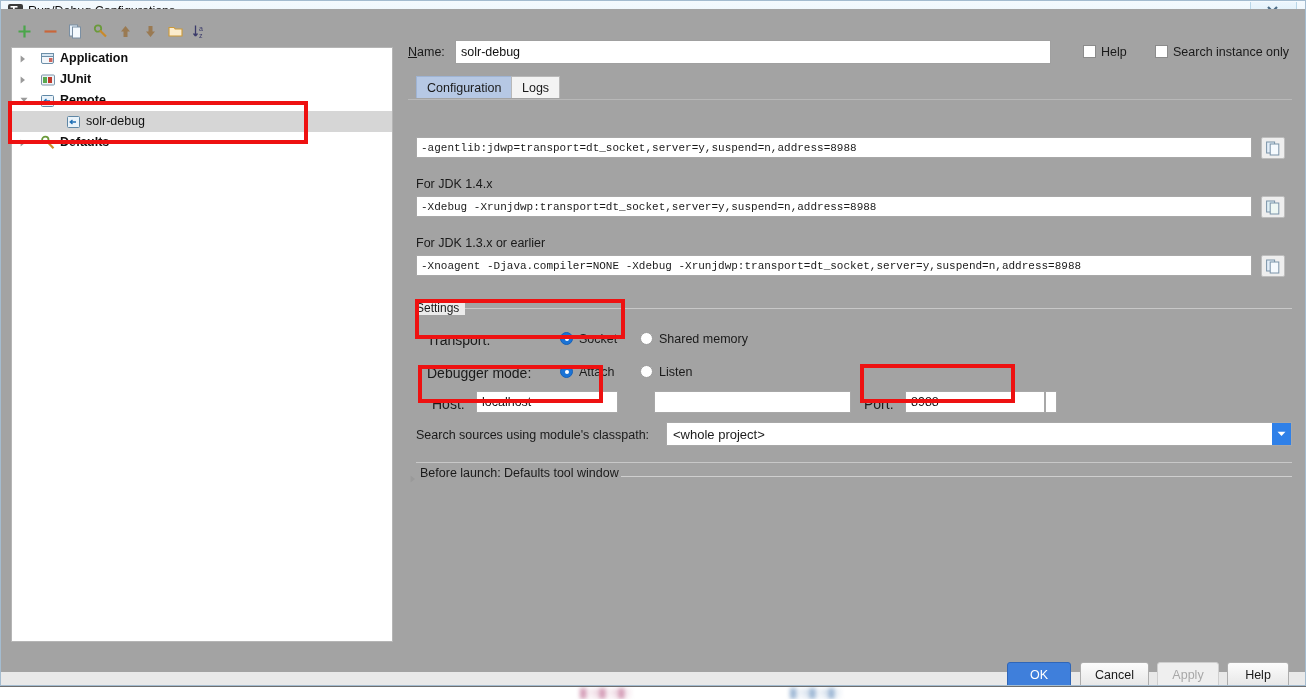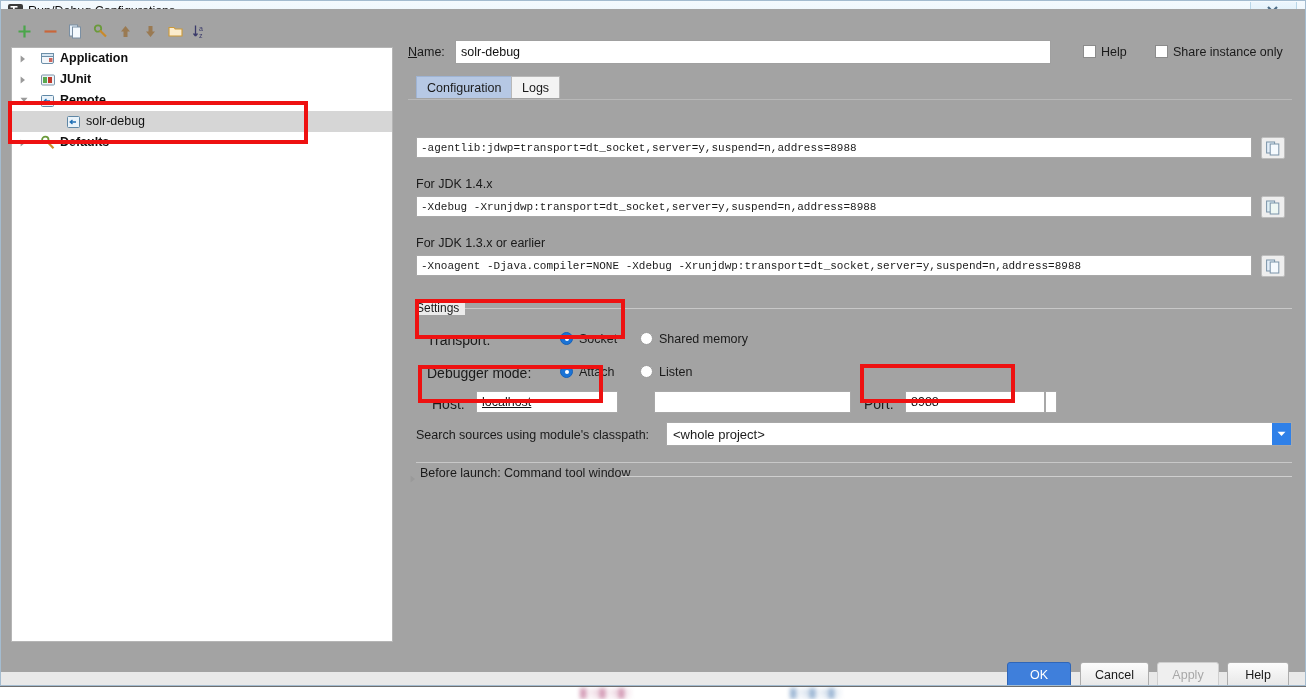--- a/index.html
+++ b/index.html
@@ -587,21 +587,21 @@
 
     <div id="right-pane">
 
       <span id="name-label"><u>N</u>ame:</span>
       <input id="name-input" type="text" value="solr-debug" style="">
 
       <label class="chk-wrap" style="left:680px">
         <span class="chkbox"></span><span>Help</span>
       </label>
       <label class="chk-wrap" style="left:752px">
-        <span class="chkbox"></span><span>Share instance only</span>
+        <span class="chkbox"></span><span>Search instance only</span>
       </label>
 
       <div id="tabs">
         <div class="tabitem active" style="left:8px">Configuration</div>
         <div class="tabitem" style="left:103px">Logs</div>
       </div>
       <div id="tabs-underline"></div>
 
       <input class="argfield" style="top: 118px;" type="text" value="-agentlib:jdwp=transport=dt_socket,server=y,suspend=n,address=8988">
       <div class="copybtn" style="top:118px">
@@ -642,21 +642,21 @@
 
       <span class="radio-row-lbl" style="left:24px; top:346px">Debugger mode:</span>
       <label class="radio" style="left:145px; top:346px">
         <span class="rb on"></span><span>Attach</span>
       </label>
       <label class="radio" style="left:225px; top:346px">
         <span class="rb"></span><span>Listen</span>
       </label>
 
       <span class="radio-row-lbl" style="left:29px; top:377px">Host:</span>
-      <input class="txtinput" style="left: 73px; top: 372px; width: 142px; text-decoration: underline;" type="text" value="localhost">
+      <input class="txtinput" style="left: 73px; top: 372px; width: 142px;" type="text" value="localhost">
       <input class="txtinput" style="left: 251px; top: 372px; width: 197px;" type="text" value="">
       <span class="radio-row-lbl" style="left:461px; top:377px">Port:</span>
       <input class="txtinput" style="left: 502px; top: 372px; width: 140px;" type="text" value="8988">
       <input class="txtinput" style="left: 642px; top: 372px; width: 7px;" type="text" value="">
 
       <span class="fieldlabel" style="left:13px; top:409px">Search sources using module's classpath:</span>
       <div id="combo">
         <span id="combo-val">&lt;whole project&gt;</span>
         <div id="combo-arrow">
           <svg width="9" height="6" viewBox="0 0 9 6">
@@ -665,21 +665,21 @@
         </div>
       </div>
 
       <div id="sep-line"></div>
       <div id="before-launch">
         <span id="bl-arrow">
           <svg width="6" height="8" viewBox="0 0 6 8">
               <path d="M0.6 0.5 L5 4 L0.6 7.5 Z" fill="#9a9a9a"></path>
             </svg>
         </span>
-        <span id="bl-text">Before launch: Command tool window</span>
+        <span id="bl-text">Before launch: Defaults tool window</span>
         <div id="bl-line"></div>
       </div>
     </div>
 
     <div id="btnbar">
       <div class="dlgbtn primary" style="left:1006px; width:64px">OK</div>
       <div class="dlgbtn normal" style="left:1079px; width:69px">Cancel</div>
       <div class="dlgbtn disabled" style="left:1156px; width:62px">Apply</div>
       <div class="dlgbtn normal" style="left:1226px; width:62px">Help</div>
     </div>

